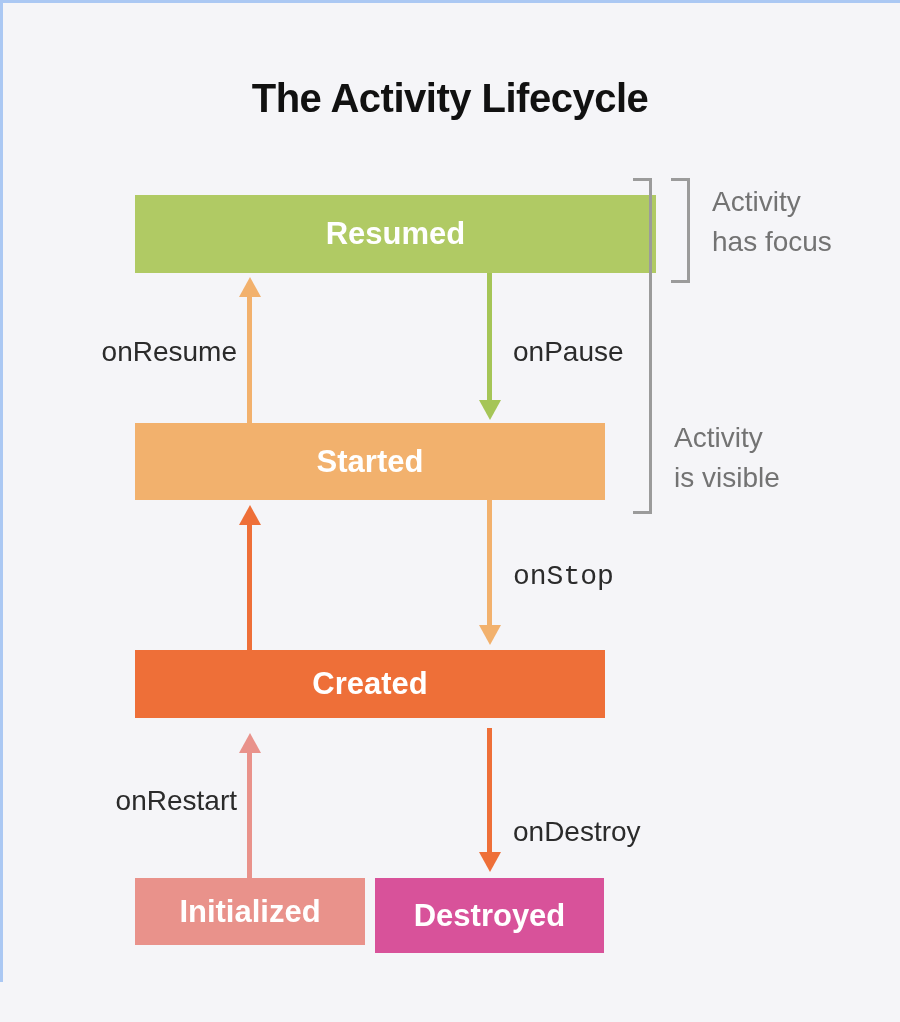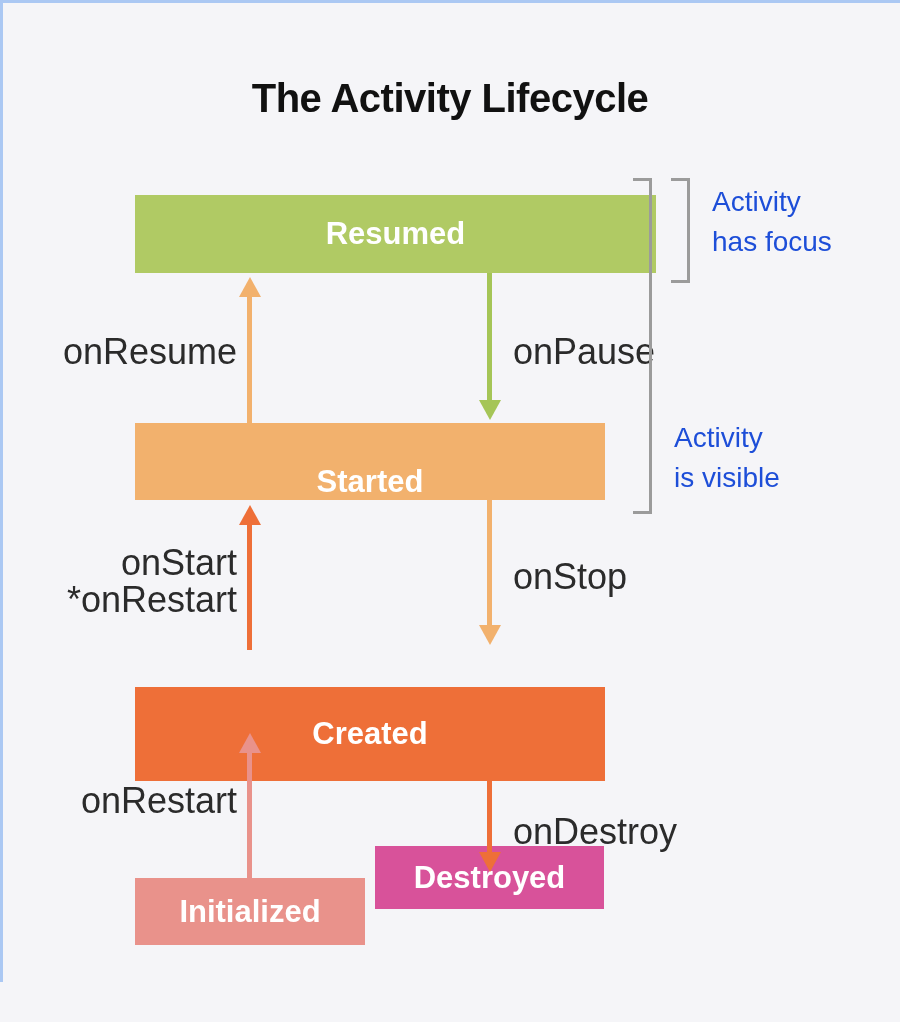--- a/index.html
+++ b/index.html
@@ -21,57 +21,57 @@
     font-size:40px;font-weight:800;color:#111111;
     letter-spacing:-0.5px;
   }
 
   .state{
     position:absolute;
     display:flex;align-items:center;justify-content:center;
     color:#ffffff;font-weight:700;font-size:31px;
   }
   .state-resumed    {left:135px;top:195px;width:521px;height:78px;background:#b0ca64;}
-  .state-started    {left:135px;top:423px;width:470px;height:77px;background:#f2b16d;align-items:flex-end;}
-  .state-created    {left:135px;top:650px;width:470px;height:94px;background:#ee6f38;margin-top:37px;}
+  .state-started    {left:135px;top:423px;width:470px;height:77px;background:#f2b16d;}
+  .state-created    {left:135px;top:650px;width:470px;height:68px;background:#ee6f38;}
   .state-initialized{left:135px;top:878px;width:230px;height:67px;background:#e9928b;}
-  .state-destroyed  {left:375px;top:846px;width:229px;height:63px;background:#d8529a;}
+  .state-destroyed  {left:375px;top:878px;width:229px;height:75px;background:#d8529a;}
 
   .shaft{position:absolute;width:5px;}
   .head-up{position:absolute;width:0;height:0;
     border-left:11px solid transparent;border-right:11px solid transparent;
     border-bottom:20px solid currentColor;}
   .head-down{position:absolute;width:0;height:0;
     border-left:11px solid transparent;border-right:11px solid transparent;
     border-top:20px solid currentColor;}
   .c-lightorange{background:#f2b16d;color:#f2b16d;}
   .c-green{background:#a5c557;color:#a5c557;}
   .c-orange{background:#ee6f38;color:#ee6f38;}
   .c-salmon{background:#e9928b;color:#e9928b;}
 
   .t-label{
     position:absolute;
-    font-size:36px;color:#2b2b2b;line-height:37px;
+    font-size:28px;color:#2b2b2b;line-height:37px;
     white-space:nowrap;
   }
   .t-left{left:40px;width:197px;text-align:right;}
   .t-right{left:513px;text-align:left;}
 
   .bracket{
     position:absolute;
     border-top:3px solid #9b9b9b;
     border-right:3px solid #9b9b9b;
     border-bottom:3px solid #9b9b9b;
   }
   .bracket-visible{left:633px;top:178px;width:16px;height:330px;}
   .bracket-focus  {left:671px;top:178px;width:16px;height:99px;}
 
   .annotation{
     position:absolute;
-    font-size:28px;color:#1d4ed8;line-height:40px;
+    font-size:28px;color:#737373;line-height:40px;
     white-space:pre-line;
   }
   .annotation-focus  {left:712px;top:182px;}
   .annotation-visible{left:674px;top:418px;}
 </style>
 </head>
 <body>
 
 <div class="stage">
 
@@ -111,25 +111,21 @@
 
   <div class="head-up c-salmon" style="left:239px;top:733px;background:none;"></div>
   <div class="shaft c-salmon" style="left:247px;top:751px;height:127px;"></div>
 
   <div class="shaft c-orange" style="left:487px;top:728px;height:125px;"></div>
   <div class="head-down c-orange" style="left:479px;top:852px;background:none;"></div>
 
   <div class="t-label t-left" style="top:333px;">onResume</div>
   <div class="t-label t-right" style="top:333px;">onPause</div>
 
-  <div class="t-label t-left" style="top:544px;">
-    <div>onStart</div>
-    <div>*onRestart</div>
-  </div>
-  <div class="t-label t-right" style="top:558px;">onStop</div>
+  <div class="t-label t-right" style="top:558px;font-family:Liberation Mono, monospace;">onStop</div>
 
   <div class="t-label t-left" style="top:782px;">onRestart</div>
   <div class="t-label t-right" style="top:813px;">onDestroy</div>
 
   <div class="bracket bracket-visible"></div>
   <div class="bracket bracket-focus"></div>
 
   <div class="annotation annotation-focus">Activity
 has focus</div>
   <div class="annotation annotation-visible">Activity

